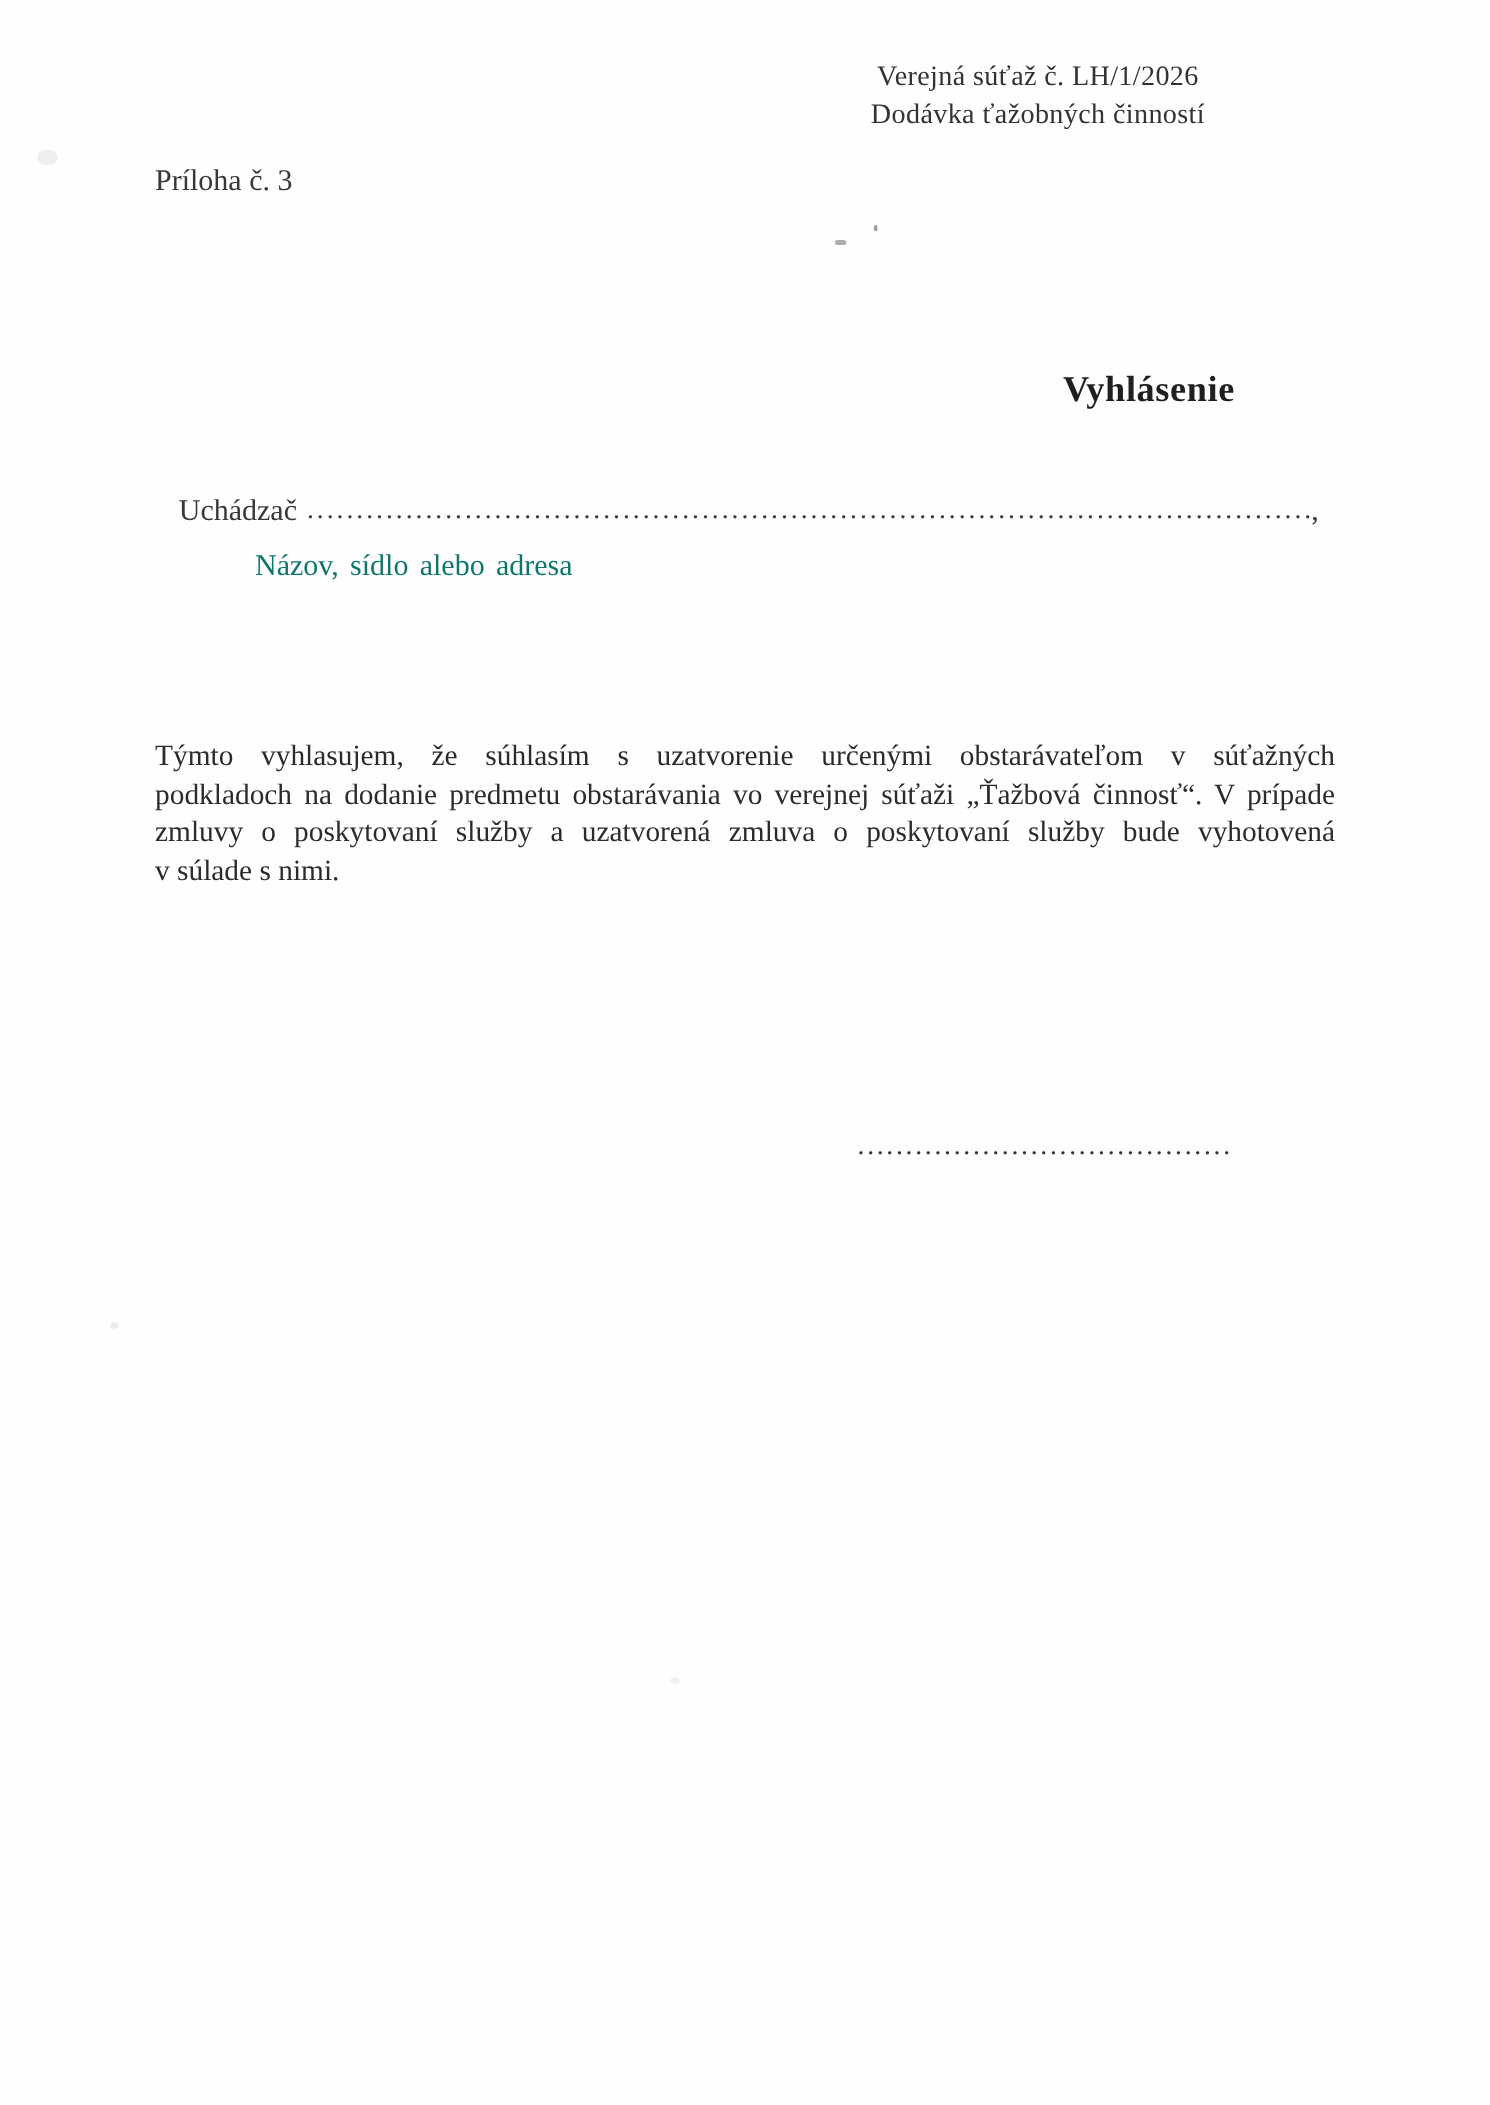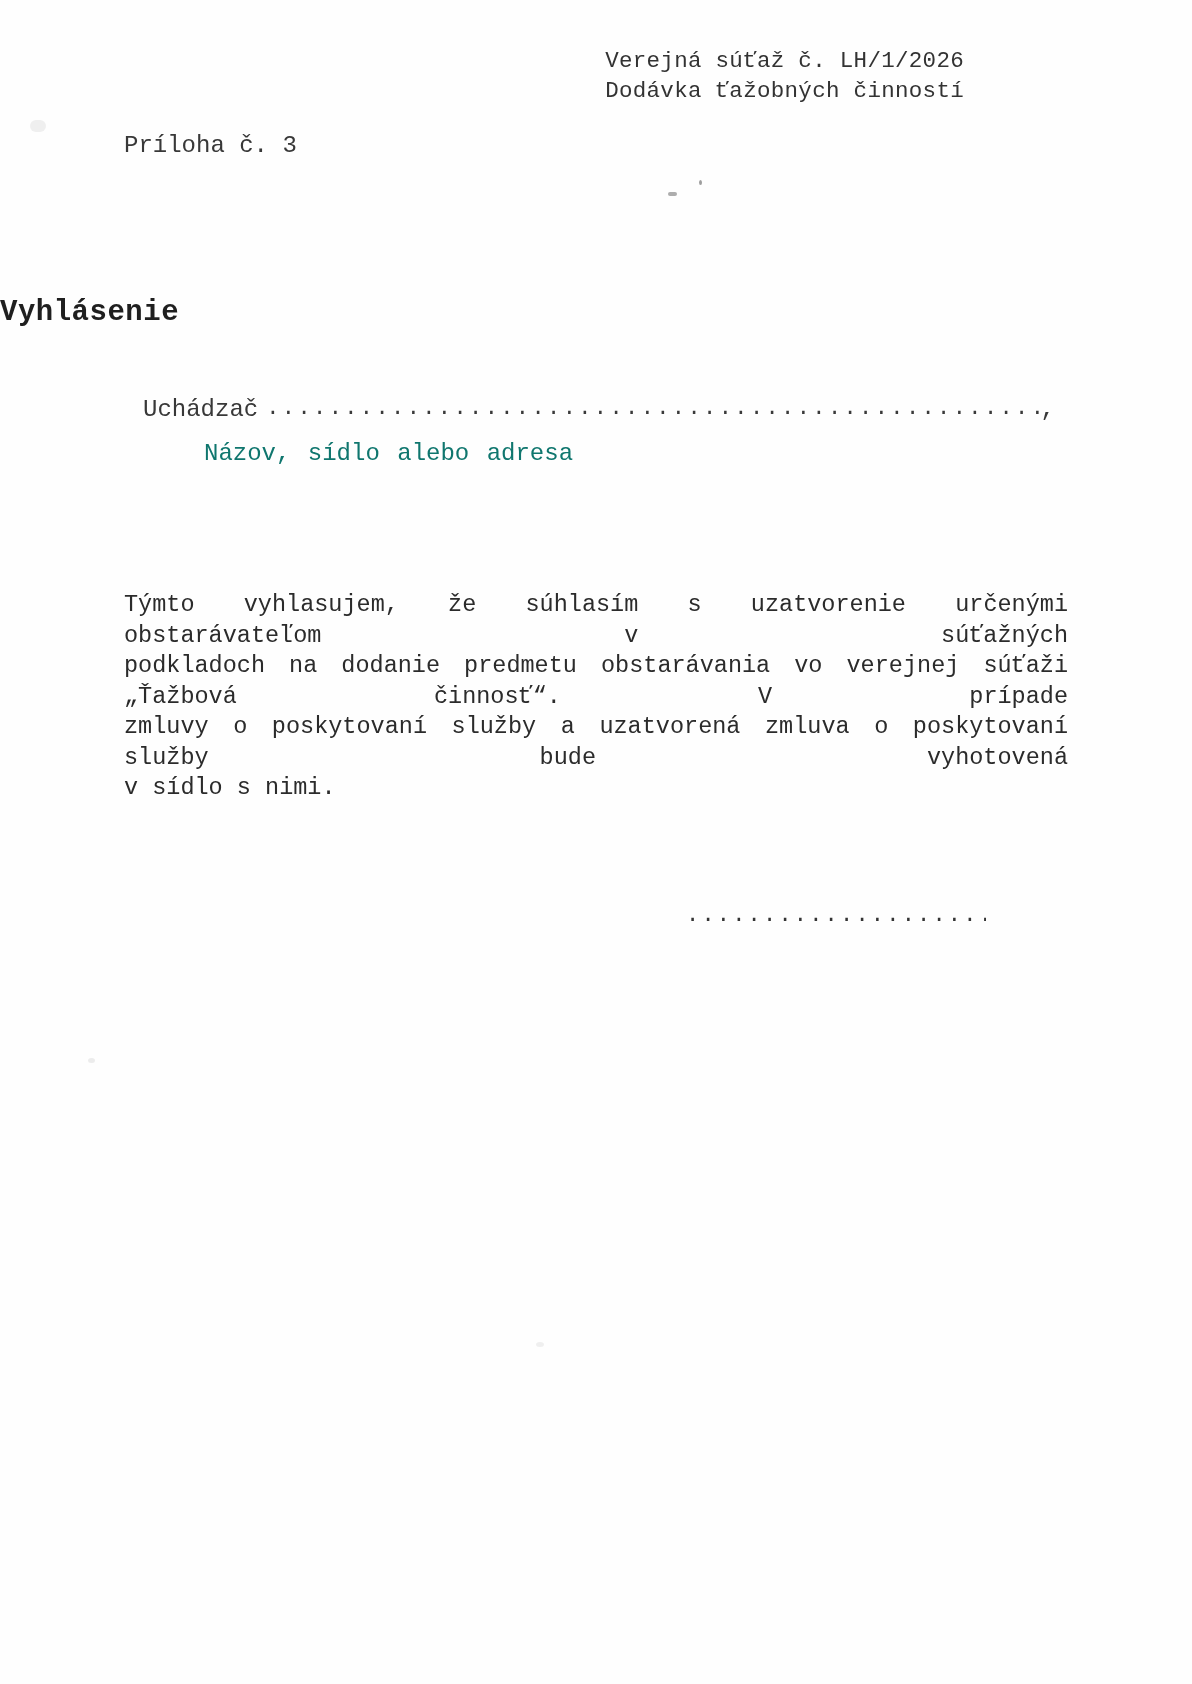--- a/index.html
+++ b/index.html
@@ -7,21 +7,21 @@
     padding: 0;
     background: #ffffff;
   }
   .page {
     position: relative;
     width: 1192px;
     height: 1684px;
     margin: 0 auto;
     background: #fefefe;
     overflow: hidden;
-    font-family: Liberation Mono, monospace;
+    font-family: Liberation Serif, serif;
     color: #2e2e2e;
   }
   
   .doc-header {
     position: absolute;
     top: 46px;
     right: 228px;
     text-align: center;
     font-size: 22.5px;
     line-height: 30px;
@@ -36,21 +36,21 @@
     left: 124px;
     font-size: 24px;
     color: #383838;
   }
   
   .doc-title {
     position: absolute;
     top: 296px;
     left: 0;
     width: 988px;
-    text-align: left;
+    text-align: right;
     font-size: 29px;
     font-weight: bold;
     letter-spacing: 0.5px;
     color: #1f1f1f;
   }
   
   .bidder-row {
     position: absolute;
     top: 396px;
     left: 124px;
@@ -157,18 +157,18 @@
     <span class="bidder-label">Uchádzač</span>
     <span class="dots-fill">........................................................................................................................................................</span>
     <span class="bidder-comma">,</span>
   </div>
   <div class="bidder-caption">Názov,  sídlo alebo adresa</div>
 
   <div class="declaration">
     <div class="decl-line">Týmto vyhlasujem, že súhlasím s uzatvorenie určenými obstarávateľom v súťažných</div>
     <div class="decl-line">podkladoch na dodanie predmetu obstarávania vo verejnej súťaži „Ťažbová činnosť“. V prípade</div>
     <div class="decl-line">zmluvy o poskytovaní služby a uzatvorená zmluva o poskytovaní služby bude vyhotovená</div>
-    <div class="decl-line last">v sídlo s nimi.</div>
+    <div class="decl-line last">v súlade s nimi.</div>
   </div>
 
   <div class="signature-dots">..........................................................................</div>
 
 </div>
 
 </body></html>

